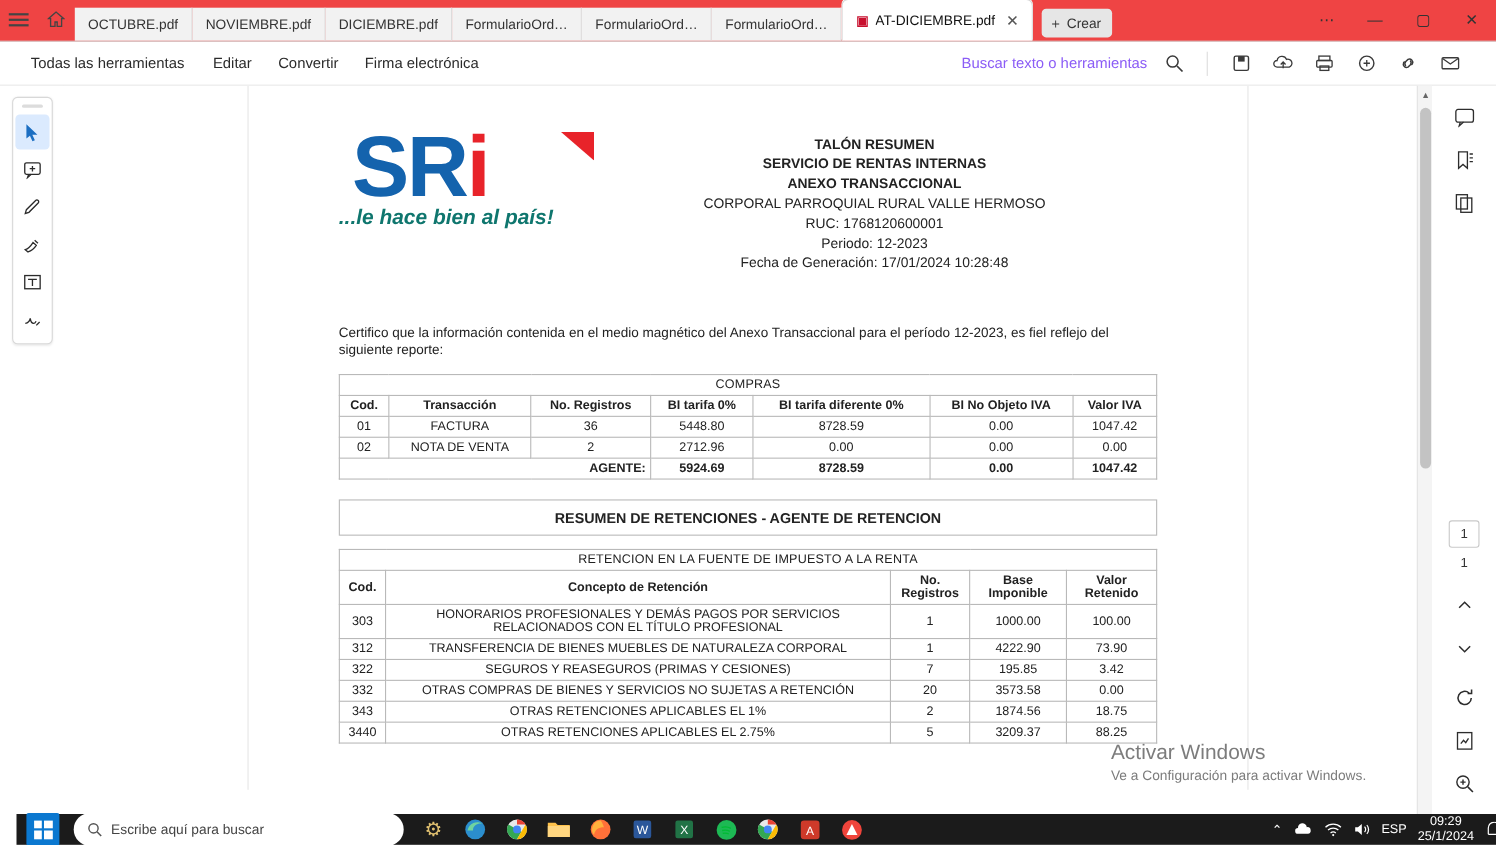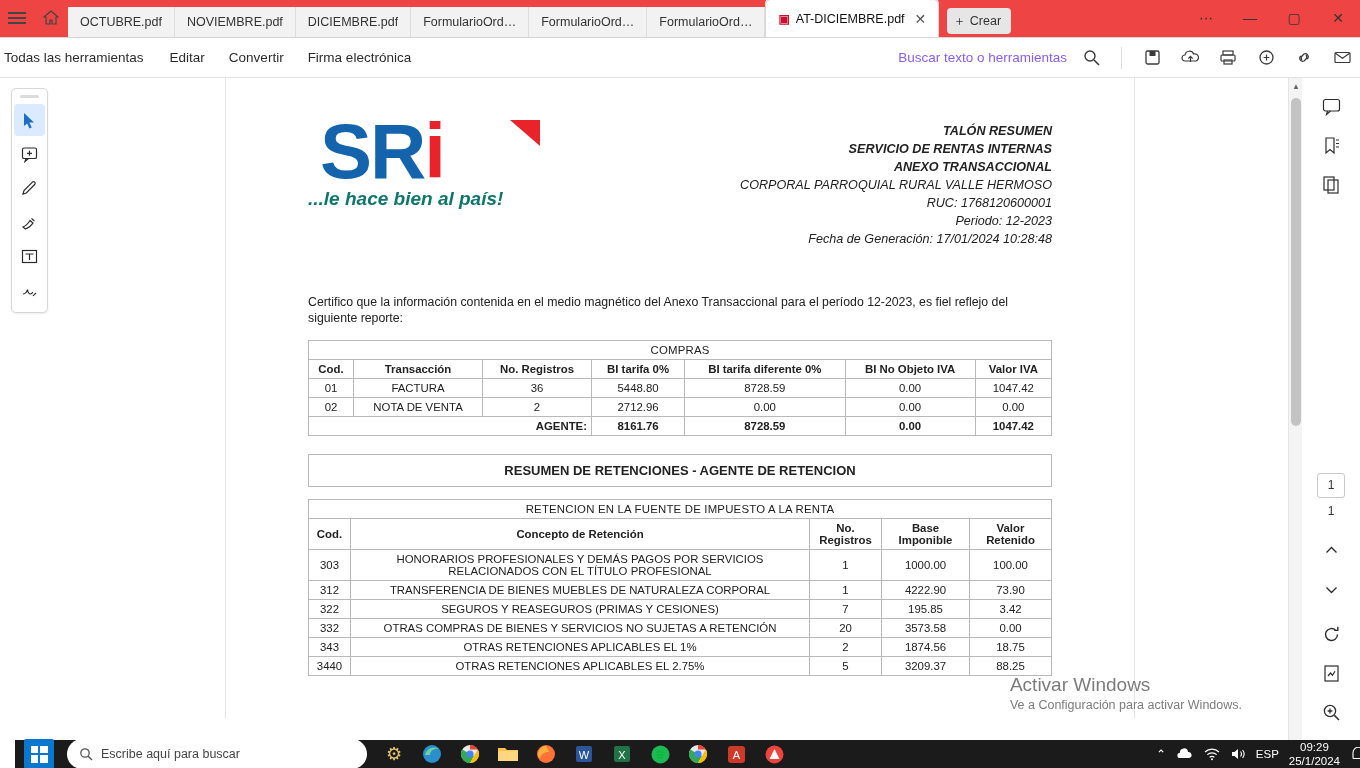--- a/index.html
+++ b/index.html
@@ -40,21 +40,21 @@
     height:26px; margin-left:8px; margin-bottom:3px; padding:0 10px 0 6px;
     background:#e6e6e6; border-radius:4px; display:flex; align-items:center;
     gap:4px; font-size:12.5px; color:#333; flex:0 0 auto;
   }
   .winctl { display:flex; align-items:center; height:38px; margin-left:auto; flex:0 0 auto; }
   .winctl div { width:44px; height:38px; display:flex; align-items:center; justify-content:center; color:#333; font-size:14px; }
 
   
   .menubar {
     height:40px; background:#ffffff; display:flex; align-items:center;
-    padding:0 4px; border-bottom:1px solid #e2e2e2; font-size:13.5px; color:#2b2b2b;
+    padding:0 28px; border-bottom:1px solid #e2e2e2; font-size:13.5px; color:#2b2b2b;
   }
   .menubar .m-item { margin-right:24px; }
   .menubar .m-item.first { margin-right:26px; }
   .search-area { margin-left:auto; display:flex; align-items:center; gap:10px; }
   .search-placeholder { font-size:13.5px; color:#8b5cf6; }
   .divider-v { width:1px; height:22px; background:#dcdcdc; margin:0 6px; }
   .tool-ico { width:28px; height:28px; display:flex; align-items:center; justify-content:center; color:#3a3a3a; }
 
   
   .workspace { display:flex; height:690px; background:#ffffff; position:relative; }
@@ -88,21 +88,21 @@
     font-family:"Liberation Sans", sans-serif; font-weight:bold; 
     font-size:78px; color:#1463ad; letter-spacing:-2px; line-height:.9; position:relative;margin-left:12px;
   }
   .logo-sri .dot { color:#e8232a; }
   .flag {
     position:absolute; right:-2px; top:4px; width:30px; height:26px;
     background:linear-gradient(180deg,#e8232a 0 100%);
     clip-path:polygon(0 0,100% 0,100% 100%);
   }
   .logo-tag { font-size:19px; font-weight:bold; font-style:italic; color:#0f766e; margin-top:2px; }
-  .hdr-txt { flex:1 1 auto; text-align:right; font-size:12.6px; line-height:18px; padding-top:16px;font-style:italic; }
+  .hdr-txt { flex:1 1 auto; text-align:center; font-size:12.6px; line-height:18px; padding-top:16px; }
   .hdr-txt .b { font-weight:bold; }
 
   .certify { font-size:12.3px; line-height:16px; margin:46px 0 14px 0; }
 
   table.rep { width:100%; border-collapse:collapse; font-size:11.4px; }
   table.rep td, table.rep th { border:1px solid #b9b9b9; padding:3px 4px; }
   .tbl-title { text-align:center; font-size:11.4px; letter-spacing:.2px; padding:5px 4px; }
   .ch { text-align:center; font-weight:bold; }
   .num { text-align:center; }
   .bold { font-weight:bold; }
@@ -366,21 +366,21 @@
             <td class="num">02</td>
             <td class="num">NOTA DE VENTA</td>
             <td class="num">2</td>
             <td class="num">2712.96</td>
             <td class="num">0.00</td>
             <td class="num">0.00</td>
             <td class="num">0.00</td>
           </tr>
           <tr>
             <td class="rightb bold" colspan="3">AGENTE:</td>
-            <td class="num bold">8161.76</td>
+            <td class="num bold">5924.69</td>
             <td class="num bold">8728.59</td>
             <td class="num bold">0.00</td>
             <td class="num bold">1047.42</td>
           </tr>
         </tbody>
           </table>
 
         <div class="band">RESUMEN DE RETENCIONES - AGENTE DE RETENCION</div>
         <div class="spacer12"></div>
 

